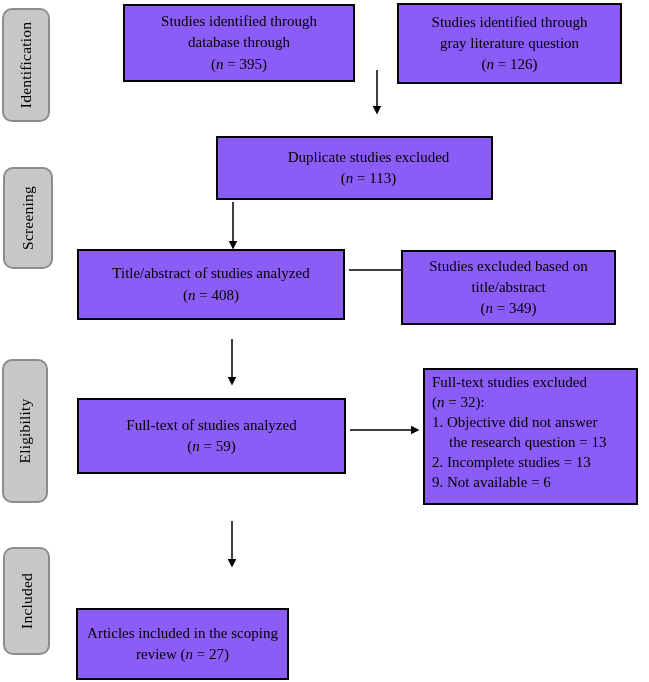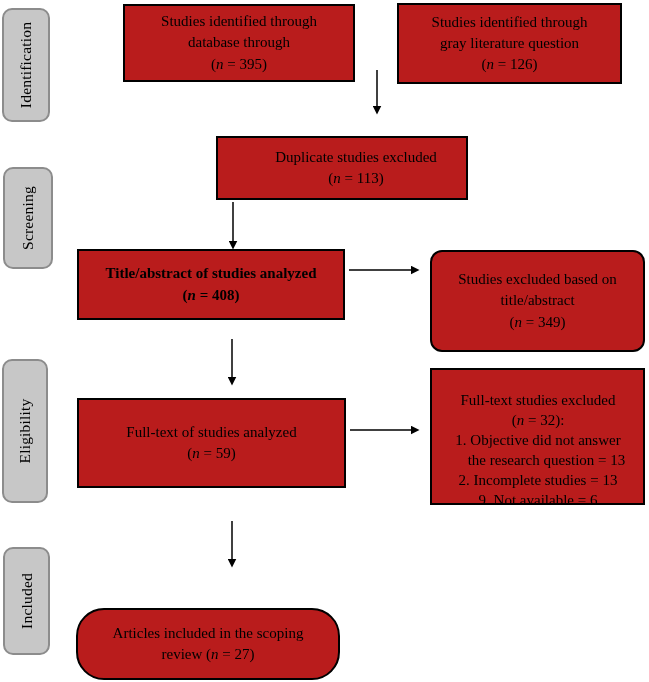--- a/index.html
+++ b/index.html
@@ -29,56 +29,55 @@
     box-sizing: border-box;
   }
   .stage-text {
     transform: rotate(-90deg);
     white-space: nowrap;
     font-size: 15.5px;
     letter-spacing: 0.2px;
   }
   .box {
     position: absolute;
-    background: #b91c1c;
+    background: #8b5cf6;
     border: 2px solid #000000;
     box-sizing: border-box;
     display: flex;
     flex-direction: column;
     justify-content: center;
     align-items: center;
     text-align: center;
     font-size: 15px;
   }
   .box .line { line-height: 1.42; }
   .box.align-left {
     justify-content: flex-start;
-    align-items: center;
+    align-items: flex-start;
     text-align: left;
-    padding: 20px 6px 4px 7px;
-    margin-left: 7px;
+    padding: 2px 6px 4px 7px;
   }
   .box.align-left .line { line-height: 1.34; }
   .line.indent { padding-left: 17px; }
 
   
   .stage-identification { left: 2px;  top: 8px;   width: 48px; height: 114px; }
   .stage-screening      { left: 3px;  top: 167px; width: 50px; height: 102px; }
   .stage-eligibility    { left: 2px;  top: 359px; width: 46px; height: 144px; }
   .stage-included       { left: 3px;  top: 547px; width: 47px; height: 108px; }
 
   
   .box-database-search   { left: 123px; top: 4px;   width: 232px; height: 78px; }
   .box-gray-literature   { left: 397px; top: 3px;   width: 225px; height: 81px; }
-  .box-duplicates        { left: 216px; top: 136px; width: 252px; height: 64px; padding-left: 28px; }
-  .box-title-abstract    { left: 77px;  top: 249px; width: 268px; height: 71px; font-weight: bold; }
-  .box-excluded-title    { left: 430px; top: 250px; width: 215px; height: 102px; border-radius: 12px; }
-  .box-full-text         { left: 77px;  top: 398px; width: 269px; height: 90px; }
+  .box-duplicates        { left: 216px; top: 136px; width: 277px; height: 64px; padding-left: 28px; }
+  .box-title-abstract    { left: 77px;  top: 249px; width: 268px; height: 71px; }
+  .box-excluded-title    { left: 401px; top: 250px; width: 215px; height: 75px; }
+  .box-full-text         { left: 77px;  top: 398px; width: 269px; height: 76px; }
   .box-full-text-excl    { left: 423px; top: 368px; width: 215px; height: 137px; }
-  .box-included-articles { left: 76px;  top: 608px; width: 264px; height: 72px; border-radius: 28px; }
+  .box-included-articles { left: 76px;  top: 608px; width: 213px; height: 72px; }
 </style>
 </head>
 <body>
 
 <div class="canvas">
 
   <svg class="arrows" width="649" height="682" viewBox="0 0 649 682" xmlns="http://www.w3.org/2000/svg">
     <defs>
       <marker id="ah" markerWidth="9" markerHeight="9" refX="0.5" refY="4.5" orient="auto" markerUnits="userSpaceOnUse">
         <path d="M0,0 L9,4.5 L0,9 z" fill="#000000"></path>

